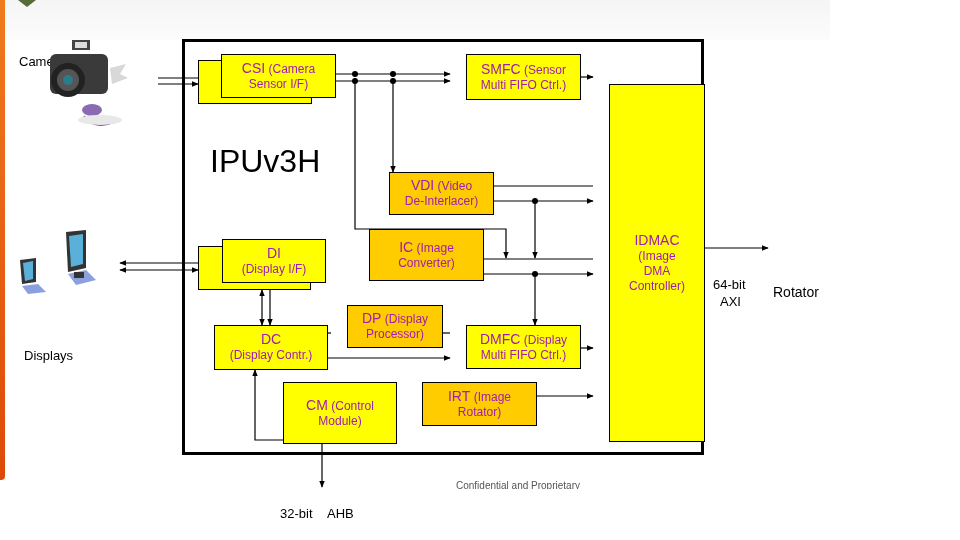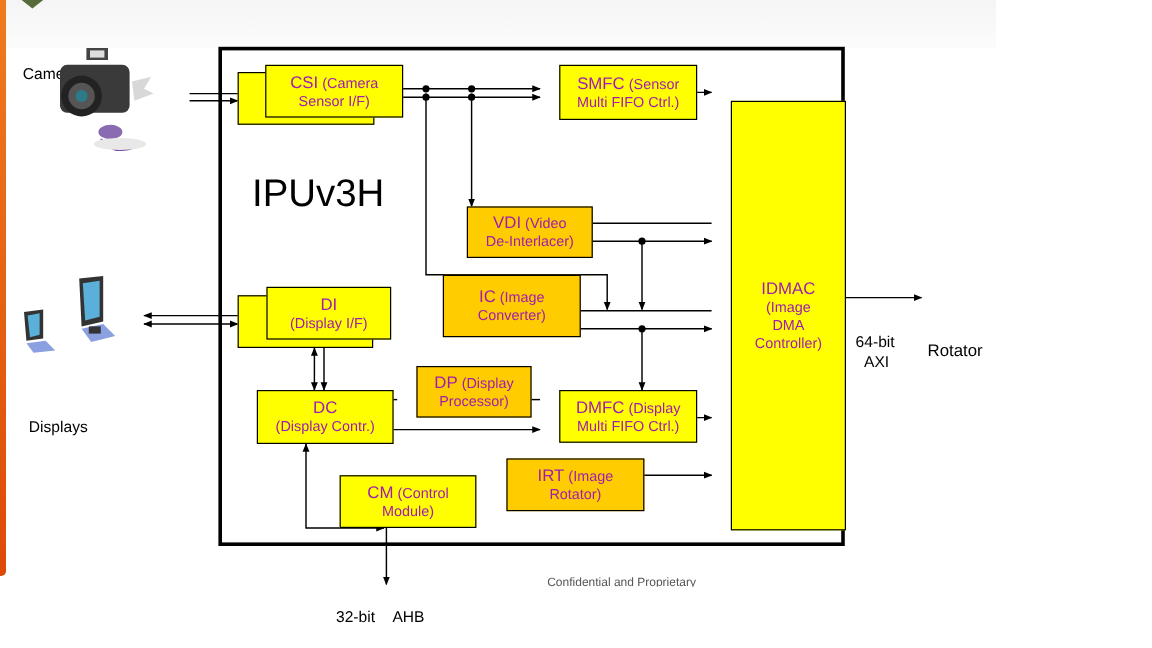--- a/index.html
+++ b/index.html
@@ -147,21 +147,21 @@
 </div>
 
 <div class="blk o" style="left:331px;top:305px;width:96px;height:43px">
   <div><span class="main">DP</span> <span>(Display</span><br><span>Processor)</span></div>
 </div>
 
 <div class="blk y" style="left:450px;top:325px;width:115px;height:44px">
   <div><span class="main">DMFC</span> <span>(Display</span><br><span>Multi FIFO  Ctrl.)</span></div>
 </div>
 
-<div class="blk y" style="left:267px;top:396px;width:114px;height:44px">
+<div class="blk y" style="left:267px;top:382px;width:114px;height:62px">
   <div><span class="main">CM</span> <span>(Control</span><br><span>Module)</span></div>
 </div>
 
 <div class="blk o" style="left:406px;top:382px;width:115px;height:44px">
   <div><span class="main">IRT</span> <span>(Image</span><br><span>Rotator)</span></div>
 </div>
 
 <div class="label" style="left:713px;top:233px;font-size:13px">64-bit</div>
 <div class="label" style="left:720px;top:250px;font-size:13px">AXI</div>
 <div class="label" style="left:773px;top:240px;font-size:14px">Rotator</div>

